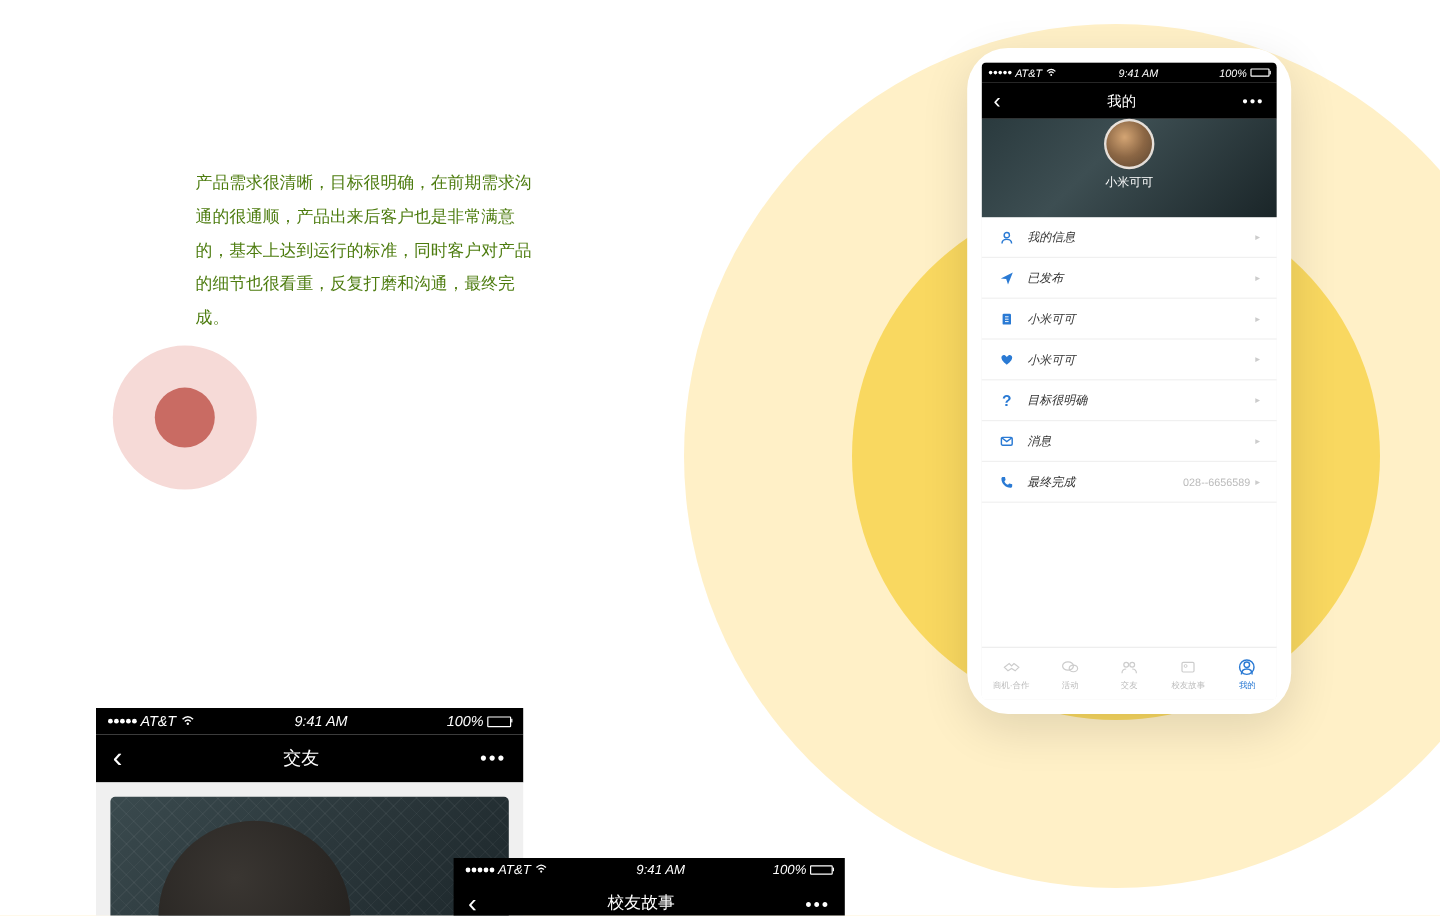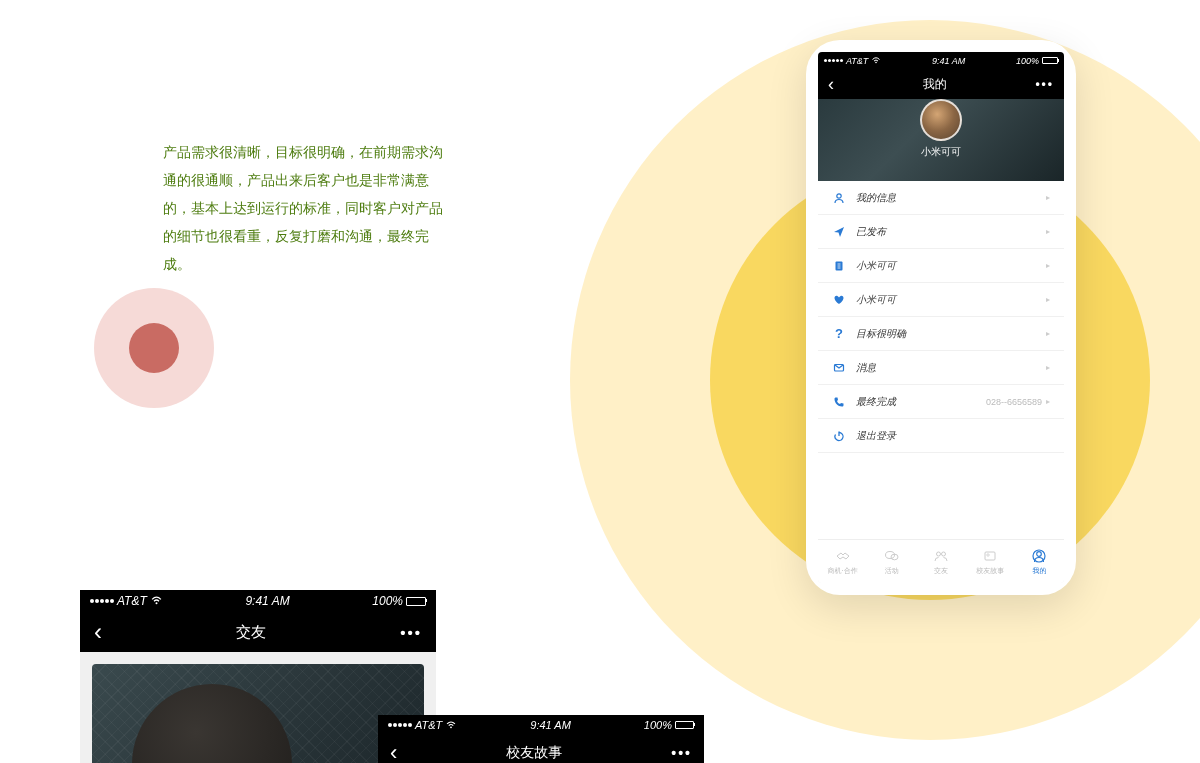--- a/index.html
+++ b/index.html
@@ -348,29 +348,20 @@
       <div class="menu-item">
         <span class="menu-icon">
             <svg width="12" height="12" viewBox="0 0 12 12">
               <path d="M3 1.5 C2 1.5 1.5 2 1.5 3 C1.5 7 5 10.5 9 10.5 C10 10.5 10.5 10 10.5 9 L10.5 7.5 L8 7 L7 8 C5.5 7.5 4.5 6.5 4 5 L5 4 L4.5 1.5 Z" fill="#2a7ad4"></path>
             </svg>
           </span>
         <span class="menu-label">最终完成</span>
         <span class="menu-value">028--6656589</span>
         <span class="menu-arrow">▸</span>
       </div>
-      <div class="menu-item">
-        <span class="menu-icon">
-            <svg width="12" height="12" viewBox="0 0 12 12">
-              <circle cx="6" cy="6.5" r="4" fill="none" stroke="#2a7ad4" stroke-width="1.3" stroke-dasharray="18 4" transform="rotate(-55 6 6.5)"></circle>
-              <line x1="6" y1="1.5" x2="6" y2="6" stroke="#2a7ad4" stroke-width="1.3"></line>
-            </svg>
-          </span>
-        <span class="menu-label">退出登录</span>
-      </div>
     </div>
 
     <div class="tab-bar">
       <div class="tab-item">
         <span class="tab-icon">
             <svg width="16" height="14" viewBox="0 0 16 14">
               <path d="M2 7 L6 4 L8 6 L10 4 L14 7 L11 10 L8 8 L5 10 Z" fill="none" stroke="#ccc" stroke-width="1"></path>
             </svg>
           </span>
         <span>商机·合作</span>

